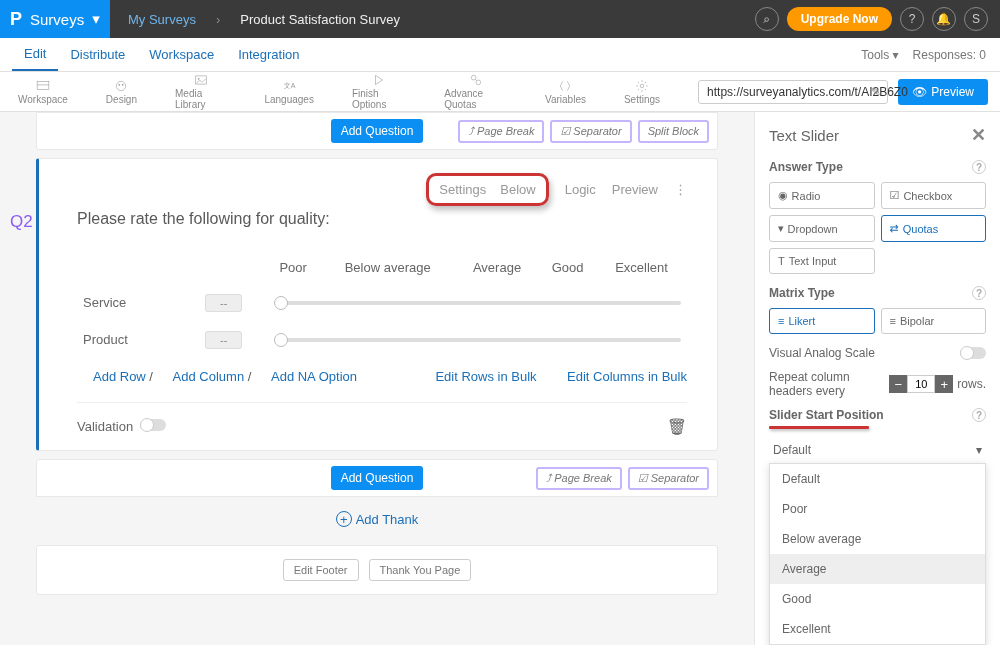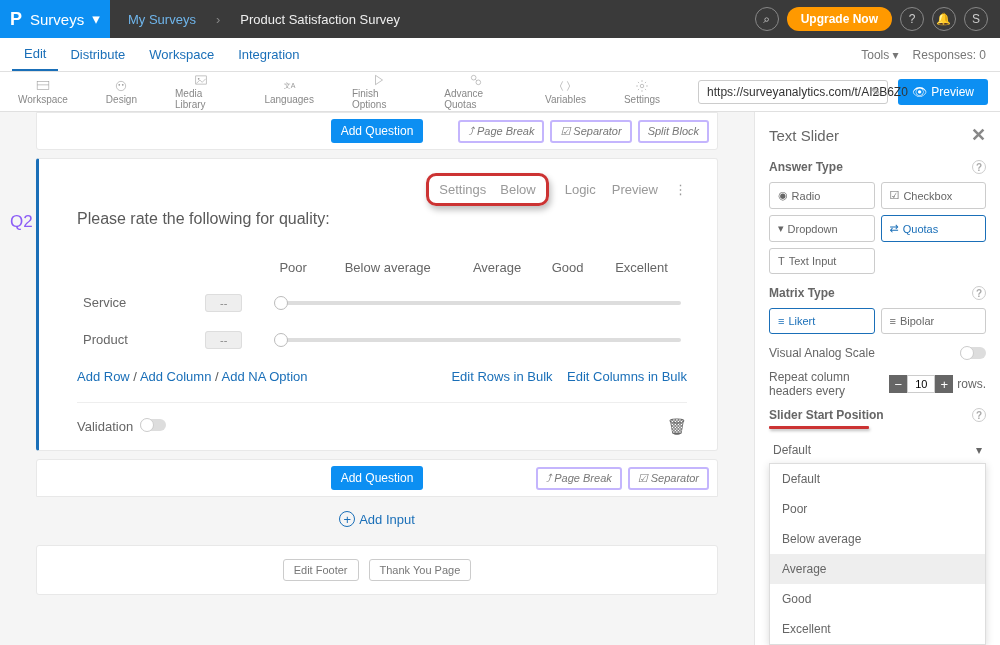--- a/index.html
+++ b/index.html
@@ -38,21 +38,21 @@
 .red-circle { border: 3px solid #c33; border-radius: 10px; padding: 6px 10px; display: flex; gap: 14px; box-shadow: 2px 4px 6px rgba(0,0,0,0.25); }
 .q-title { font-size: 16px; color: #5a5a5a; margin-top: 4px; }
 .slider-table { width: 100%; margin-top: 22px; }
 .slider-table th { font-weight: normal; color: #666; padding: 8px 4px; font-size: 13px; }
 .slider-table td { padding: 10px 4px; color: #666; font-size: 13px; }
 .row-label { width: 120px; }
 .dash-btn { background: #eee; border: 1px solid #ddd; border-radius: 3px; padding: 2px 14px; font-size: 11px; color: #888; cursor: pointer; }
 .slider-track { height: 4px; background: #ddd; border-radius: 2px; position: relative; margin-left: 6px; }
 .slider-thumb { width: 14px; height: 14px; background: #fff; border: 1px solid #bbb; border-radius: 50%; position: absolute; left: -4px; top: -5px; }
 .card-links { display: flex; justify-content: space-between; margin-top: 10px; font-size: 13px; }
-.card-links a { color: #1a6fb8; text-decoration: none; cursor: pointer; }
+.card-links a { color: #1a6fb8; text-decoration: none; cursor: pointer; margin-left: 16px; }
 .validation-row { border-top: 1px solid #eee; margin-top: 18px; padding: 14px 0; display: flex; align-items: center; justify-content: space-between; color: #666; }
 .toggle { width: 26px; height: 12px; background: #ddd; border-radius: 6px; position: relative; display: inline-block; }
 .toggle::after { content: ''; width: 12px; height: 12px; background: #fff; border: 1px solid #ccc; border-radius: 50%; position: absolute; left: 0; top: -1px; }
 .trash { color: #666; font-size: 16px; cursor: pointer; }
 .add-block { margin: 14px 36px; text-align: center; color: #1a6fb8; font-size: 13px; cursor: pointer; }
 .add-block-icon { display: inline-flex; width: 16px; height: 16px; border: 1px solid #1a6fb8; border-radius: 50%; align-items: center; justify-content: center; color: #1a6fb8; font-size: 13px; margin-right: 4px; }
 .footer-card { margin: 18px 36px; background: #fff; border: 1px solid #e8e8e8; border-radius: 3px; height: 50px; display: flex; align-items: center; justify-content: center; gap: 10px; }
 .footer-btn { border: 1px solid #ccc; background: #fff; border-radius: 3px; padding: 4px 10px; font-size: 11px; color: #777; cursor: pointer; }
 .side-header { display: flex; justify-content: space-between; align-items: center; margin-bottom: 14px; }
 .side-header h3 { font-size: 15px; font-weight: 500; color: #666; }
@@ -250,21 +250,21 @@
 
     <div class="block-bar" style="margin-top:8px; border-radius:3px 3px 0 0;">
       <button class="add-q">Add Question</button>
       <div class="right-chips">
         <span class="chip">⤴ <span>Page Break</span></span>
         <span class="chip">☑ <span>Separator</span></span>
       </div>
     </div>
 
     <div class="add-block">
-      <span class="add-block-icon">+</span><span>Add Input</span>
+      <span class="add-block-icon">+</span><span>Add Thank</span>
     </div>
 
     <div class="footer-card">
       <button class="footer-btn">Edit Footer</button>
       <button class="footer-btn">Thank You Page</button>
     </div>
   </div>
 
   <div class="side-col">
     <div class="side-header">

